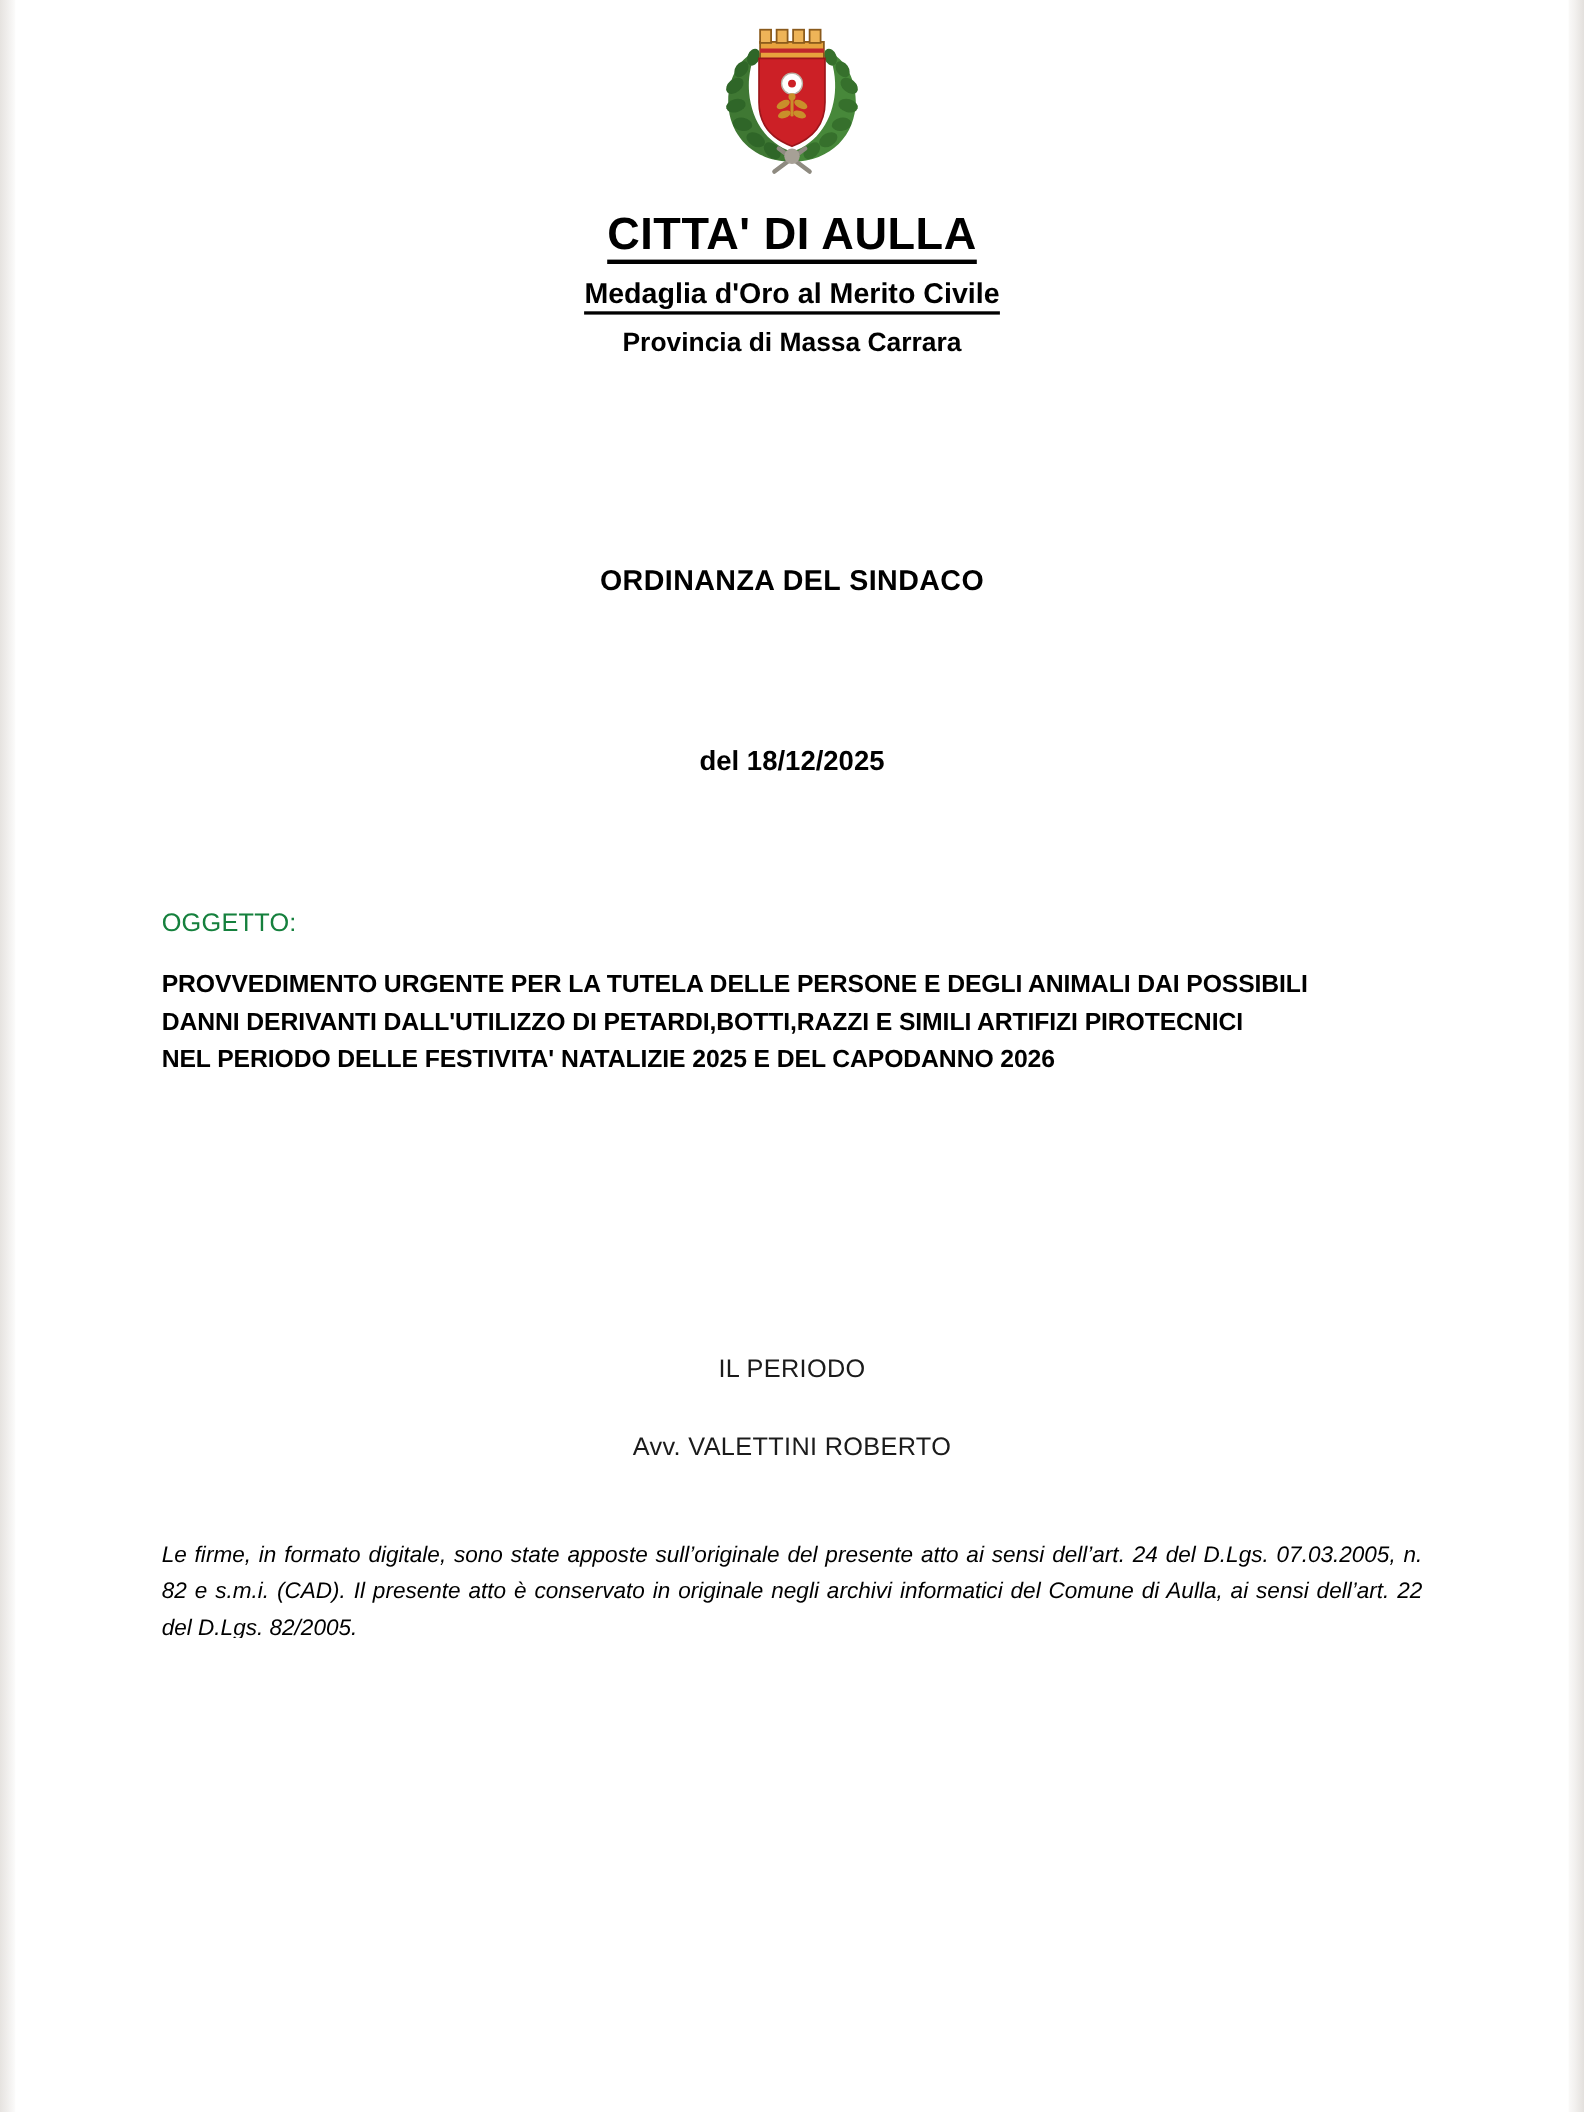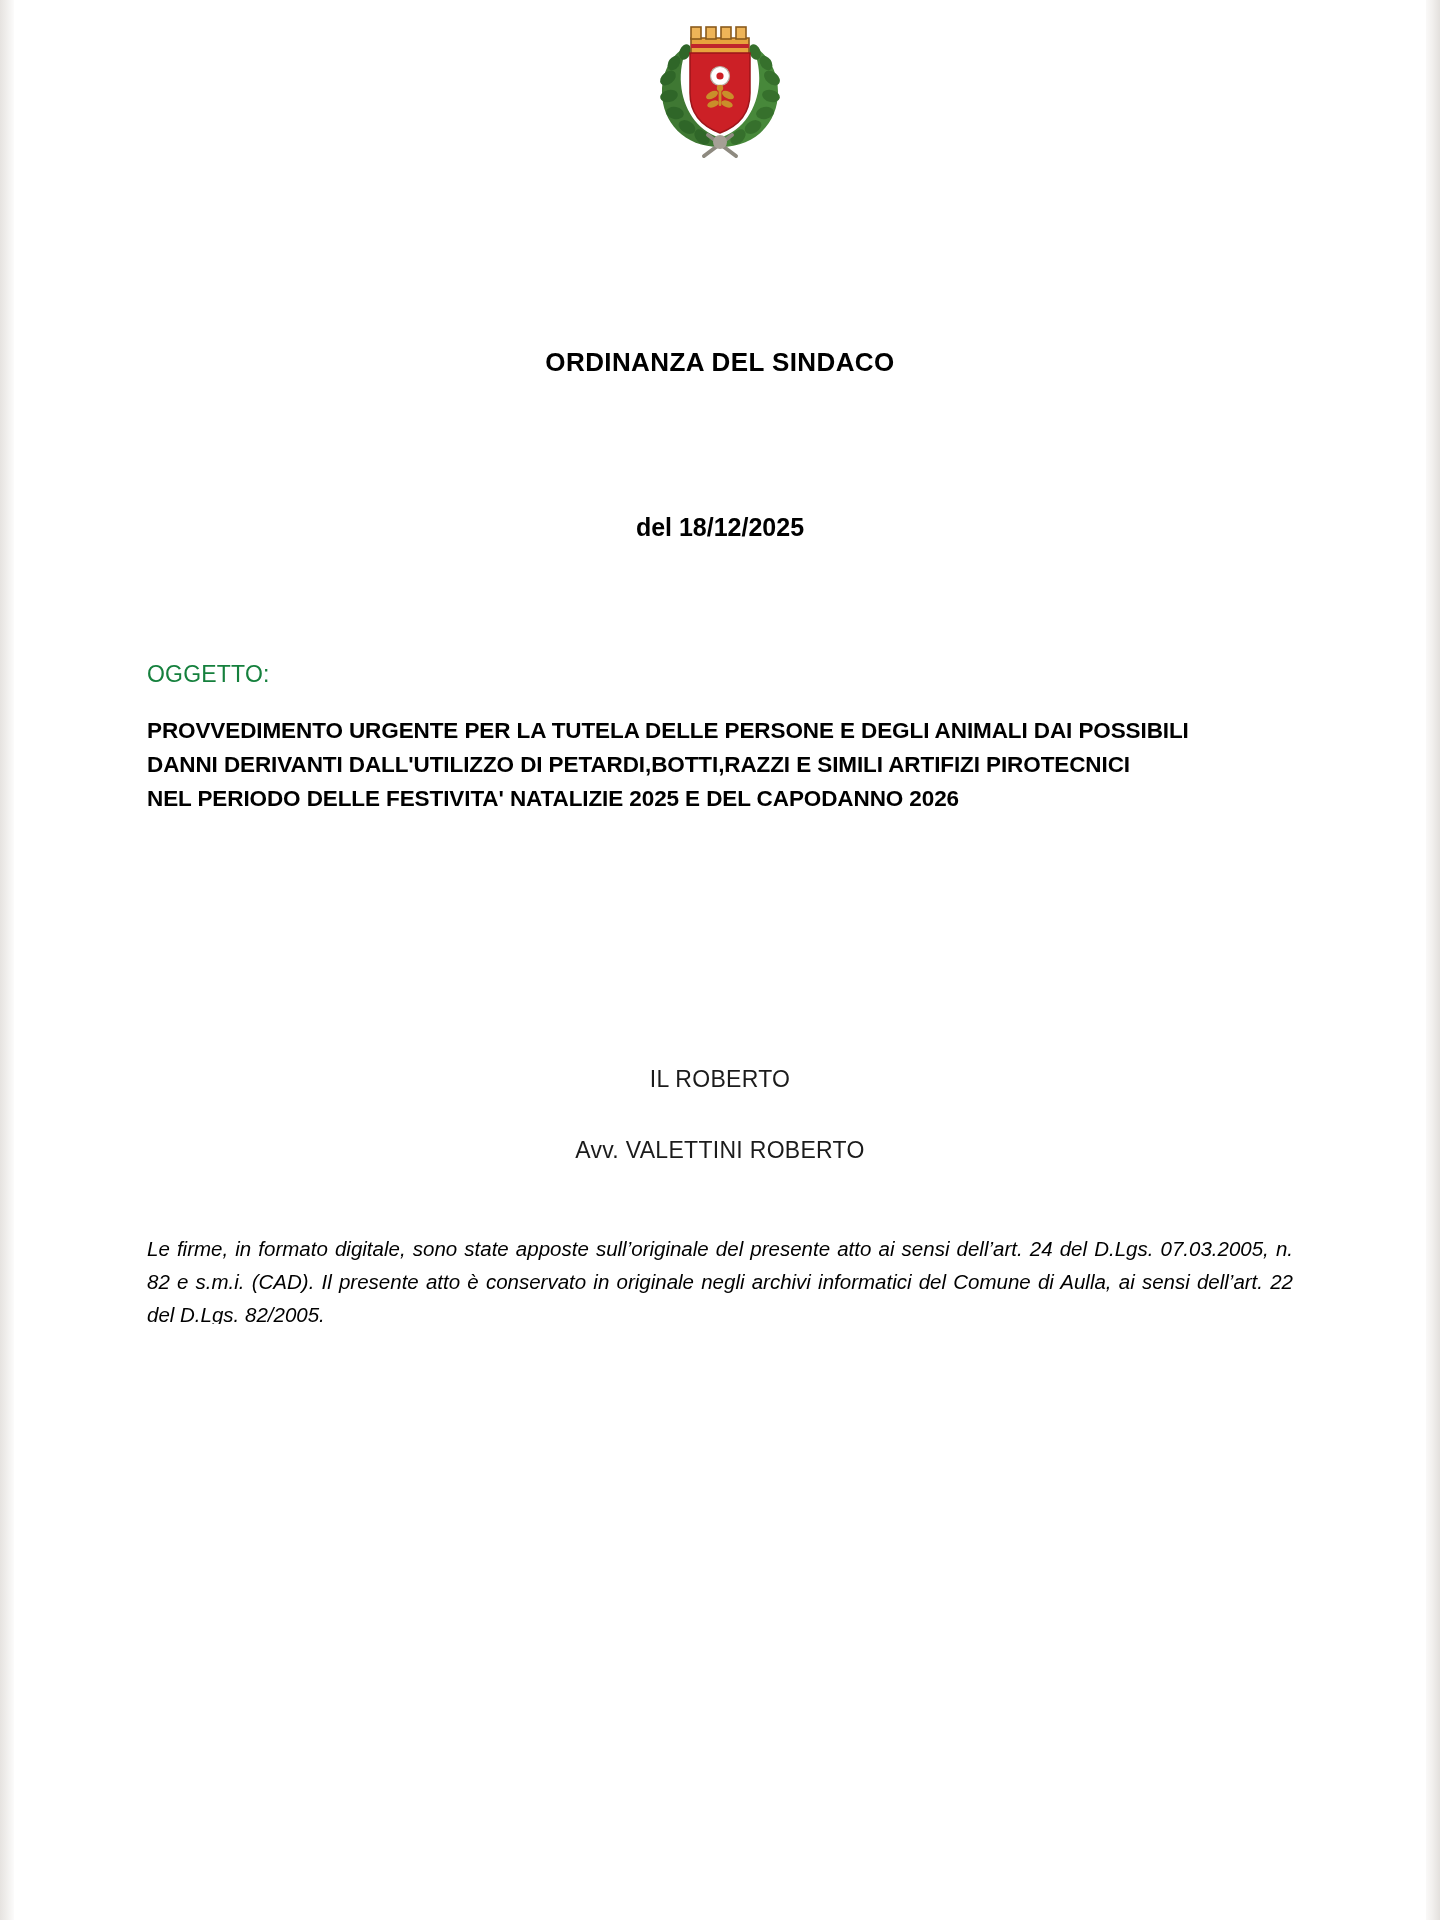--- a/index.html
+++ b/index.html
@@ -225,38 +225,47 @@
             <ellipse cx="62" cy="79" rx="6.5" ry="3.4" transform="rotate(-28 62 79)"></ellipse>
             <ellipse cx="78" cy="79" rx="6.5" ry="3.4" transform="rotate(28 78 79)"></ellipse>
             <ellipse cx="63" cy="88" rx="6" ry="3.2" transform="rotate(-20 63 88)"></ellipse>
             <ellipse cx="77" cy="88" rx="6" ry="3.2" transform="rotate(20 77 88)"></ellipse>
             <circle cx="70" cy="72" r="3.2"></circle>
           </g>
         </g>
       </svg>
     </div>
 
+    <div class="masthead">
+      <div>
+        <span class="city-name">CITTA' DI AULLA</span>
+      </div>
+      <div>
+        <span class="medal-line">Medaglia d'Oro al Merito Civile</span>
+      </div>
+      <div class="province-line">Provincia di Massa Carrara</div>
+    </div>
 
     <div class="doc-type">ORDINANZA DEL SINDACO</div>
 
     <div class="doc-number-block">
       <div>del 18/12/2025</div>
     </div>
 
     <div class="oggetto-block">
       <div class="oggetto-label">OGGETTO:</div>
       <div class="oggetto-body">
         <span class="ln">PROVVEDIMENTO URGENTE PER LA TUTELA DELLE PERSONE E DEGLI ANIMALI DAI POSSIBILI</span>
         <span class="ln">DANNI DERIVANTI DALL'UTILIZZO DI PETARDI,BOTTI,RAZZI E SIMILI ARTIFIZI PIROTECNICI</span>
         <span class="ln">NEL PERIODO DELLE FESTIVITA' NATALIZIE 2025 E DEL CAPODANNO 2026</span>
       </div>
     </div>
 
     <div class="signature-block">
-      <div class="sign-role">IL ROBERTO</div>
+      <div class="sign-role">IL PERIODO</div>
       <div class="sign-name">Avv. VALETTINI ROBERTO</div>
     </div>
 
     <div class="footer-note">
       <div class="footer-clip">
         <p>Le firme, in formato digitale, sono state apposte sull’originale del presente atto ai sensi dell’art. 24 del D.Lgs. 07.03.2005, n. 82 e s.m.i. (CAD). Il presente atto è conservato in originale negli archivi informatici del Comune di Aulla, ai sensi dell’art. 22 del D.Lgs. 82/2005.</p>
       </div>
     </div>
 
   </div>

